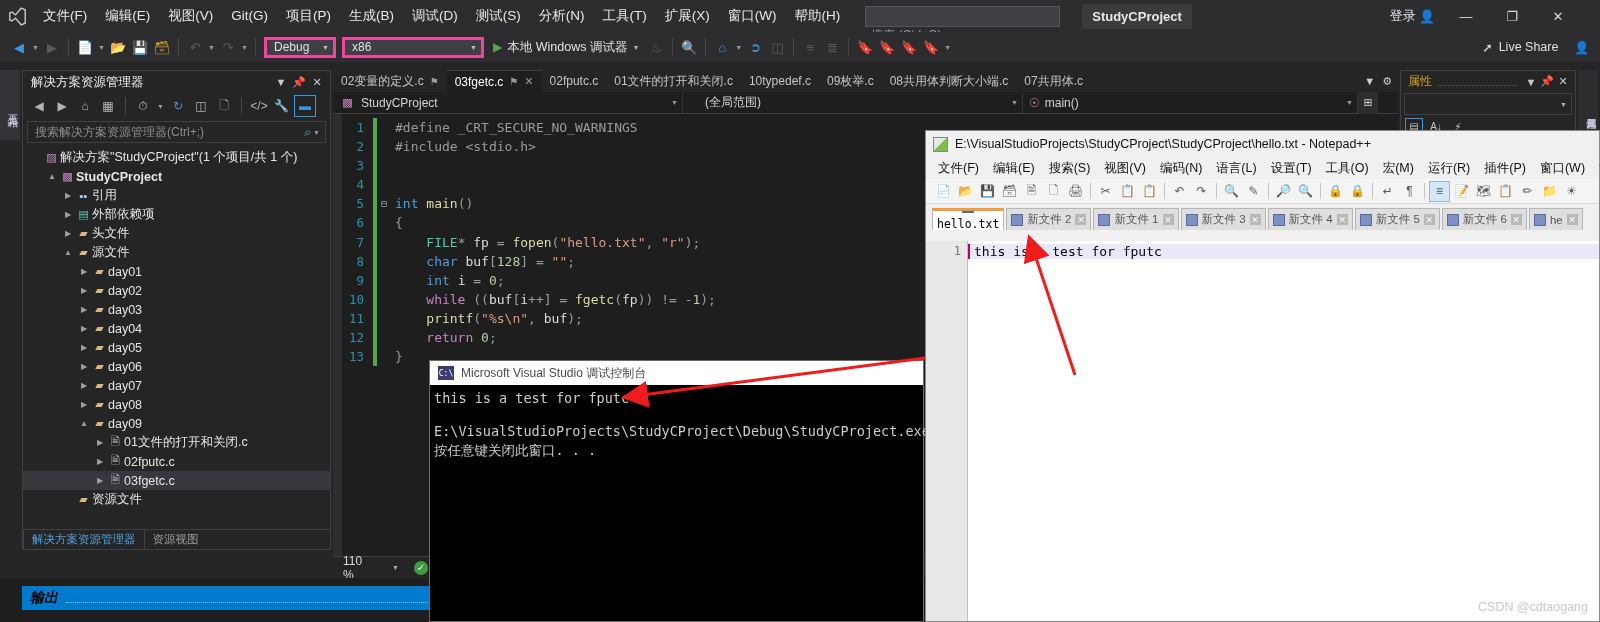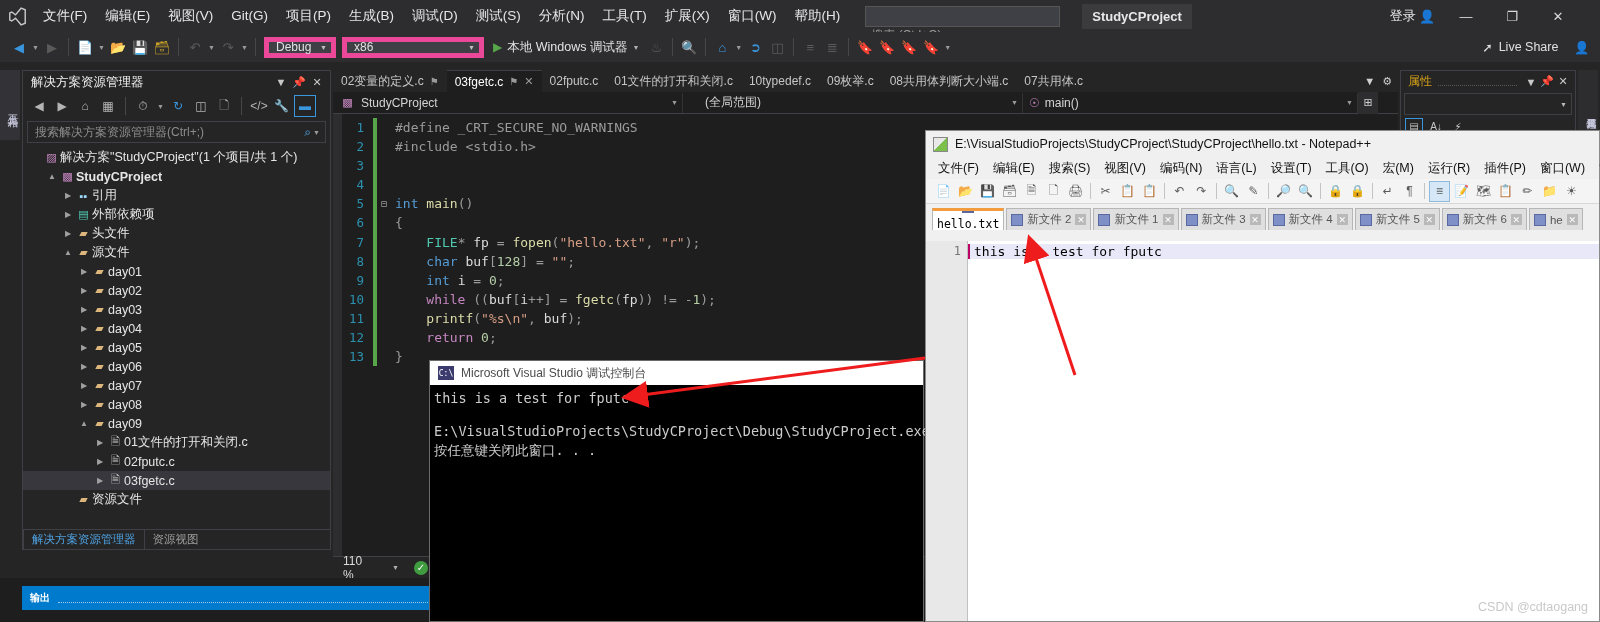--- a/index.html
+++ b/index.html
@@ -28,21 +28,21 @@
   
   .vs-toolbar { position:absolute; left:0; top:32px; width:1600px; height:30px;
      background:#2d2d30; display:flex; align-items:center; padding-left:8px; }
   .tb-ico { width:22px; height:24px; display:flex; align-items:center; justify-content:center;
      color:#9a9a9a; font-size:13px; }
   .tb-ico.blue { color:#3a96dd; }
   .tb-ico.amber { color:#c9a227; }
   .tb-ico.disabled { color:#5a5a5a; }
   .tb-caret { color:#9a9a9a; font-size:7px; width:11px; text-align:center; }
   .tb-sep { width:1px; height:18px; background:#474747; margin:0 5px; }
-  .tb-combo { height:21px; background:#3f3f46; border:5px solid #ec4899; color:#e2e2e2;
+  .tb-combo { height:21px; background:#3f3f46; border:3px solid #ec4899; color:#e2e2e2;
      font-size:12px; display:flex; align-items:center; padding:0 4px 0 7px; margin:0 3px; }
   .tb-combo .v { flex:1; }
   .tb-combo .c { font-size:7px; color:#c0c0c0; margin-left:8px; }
   .tb-run { display:flex; align-items:center; gap:5px; padding:0 6px; color:#e2e2e2; font-size:12.5px; }
   .tb-run .tri { color:#57a64a; font-size:12px; }
   .liveshare { margin-left:auto; display:flex; align-items:center; gap:6px;
      color:#e0e0e0; font-size:12.5px; padding-right:10px; }
 
   
   .toolbox-tab { position:absolute; left:0; top:70px; width:20px; height:70px;
@@ -185,21 +185,21 @@
   .npp-gutter { width:42px; background:#e8e8e8; border-right:1px solid #c0c0c0;
      font-family:"DejaVu Sans Mono",monospace; font-size:12px; color:#777;
      text-align:right; padding:3px 6px 0 0; }
   .npp-code { flex:1; padding-top:3px; font-family:"DejaVu Sans Mono","Liberation Mono",monospace;
      font-size:13px; }
   .npp-line1 { background:#e8e8f8; padding-left:4px; color:#000; border-left:2px solid #b06; }
 
   
   .output-bar { position:absolute; left:22px; top:586px; width:416px; height:24px;
      background:#007acc; display:flex; align-items:center; padding-left:8px; }
-  .output-bar .lbl { color:#ffffff; font-size:10px; font-weight:bold; }
+  .output-bar .lbl { color:#000000; font-size:14px; font-weight:bold;font-style:italic; }
   .output-bar .dots { flex:1; border-bottom:1px dotted rgba(255,255,255,.6); margin:0 8px; height:9px; }
   .bottom-strip { position:absolute; left:0; top:578px; width:1600px; height:44px; background:#1e1e1e; }
 
   
   .arrow-svg { position:absolute; left:0; top:0; width:1600px; height:622px;
      pointer-events:none; }
   .watermark { position:absolute; right:12px; bottom:8px; color:#c9c9c9; font-size:12.5px; }
 </style>
 </head>
 <body>

